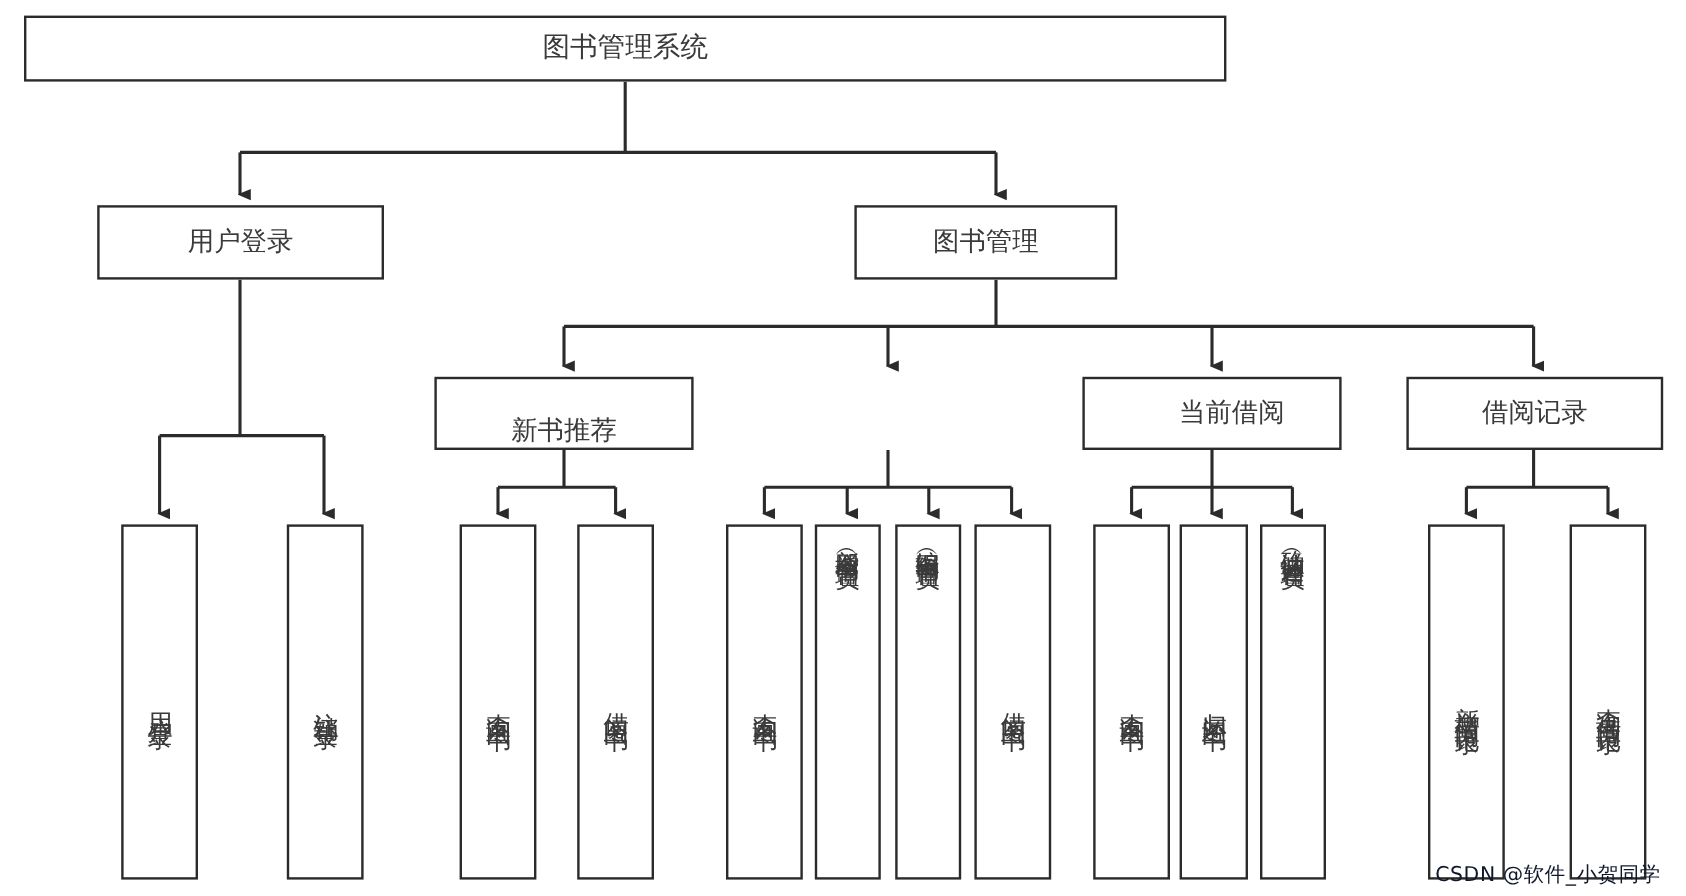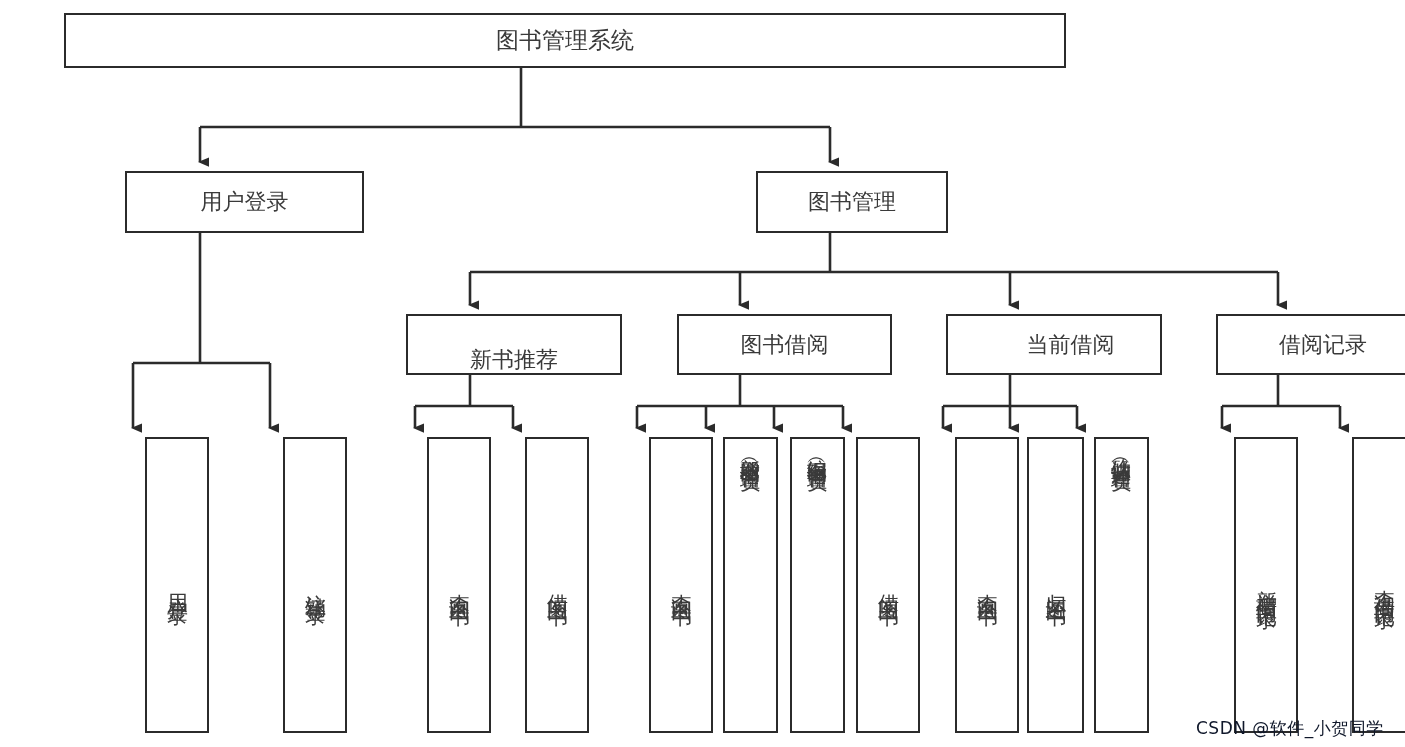--- a/index.html
+++ b/index.html
@@ -8,21 +8,21 @@
     font-family:"DejaVu Sans","Liberation Sans",sans-serif;
   }
   #stage{position:relative;width:1405px;height:747px;background:#fff;}
   svg.wires{position:absolute;left:0;top:0;width:1405px;height:747px;}
 
   .node{
     position:absolute;
     background:#ffffff;
     border:2.5px solid #2b2b2b;
     box-sizing:border-box;
-    display:flex;align-items:center;justify-content:center;margin-left:44px;
+    display:flex;align-items:center;justify-content:center;
   }
   .node-label{
     color:#3a3a3a;
     line-height:1.18;
     text-align:center;
     white-space:pre;
   }
   
   .h-node .node-label{font-size:22px;}
   .h-node.root .node-label{font-size:23px;}
@@ -103,29 +103,26 @@
     </g>
   </svg>
 
   <div class="node h-node root" style="left:20px;top:13px;width:1002px;height:55px;">
     <span class="node-label">图书管理系统</span>
   </div>
 
   <div class="node h-node" style="left:81px;top:171px;width:239px;height:62px;">
     <span class="node-label">用户登录</span>
   </div>
-  <div class="node h-node" style="left:712px;top:171px;width:192px;height:62px;">
+  <div class="node h-node" style="left:712px;top:171px;width:219px;height:62px;">
     <span class="node-label">图书管理</span>
   </div>
 
   <div class="node h-node" style="left:362px;top:314px;width:216px;height:61px;align-items:flex-end;">
     <span class="node-label">新书推荐</span>
-  </div>
-  <div class="node h-node" style="left:633px;top:314px;width:215px;height:61px;">
-    <span class="node-label">图书借阅</span>
   </div>
   <div class="node h-node" style="left:902px;top:314px;width:216px;height:61px;padding-left:33px;">
     <span class="node-label">当前借阅</span>
   </div>
   <div class="node h-node" style="left:1172px;top:314px;width:214px;height:61px;">
     <span class="node-label">借阅记录</span>
   </div>
 
   <div class="node v-node centered" style="left:101px;top:437px;width:64px;height:296px;">
     <span class="node-label">用户登录</span>

